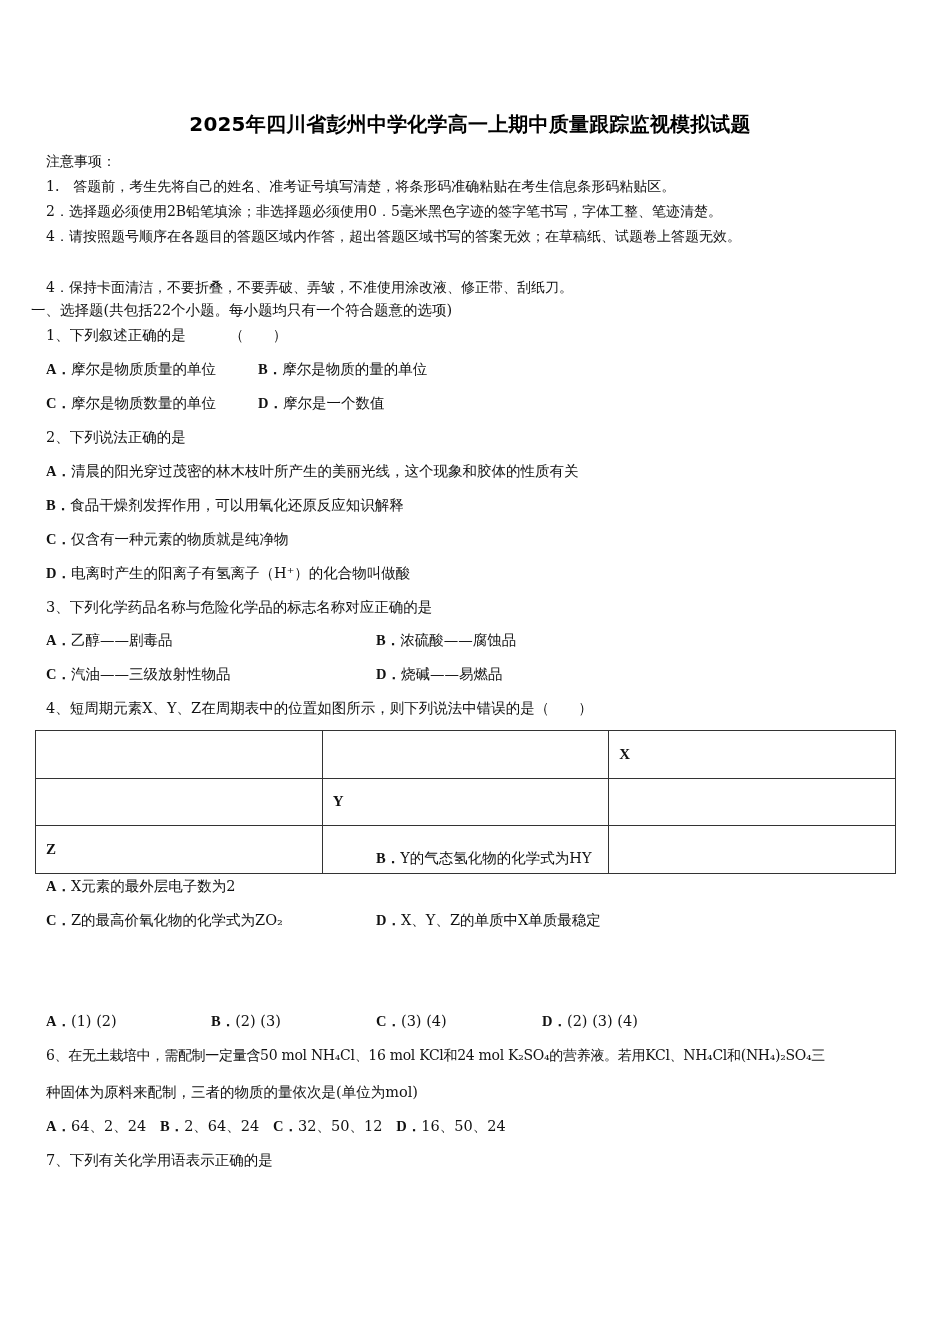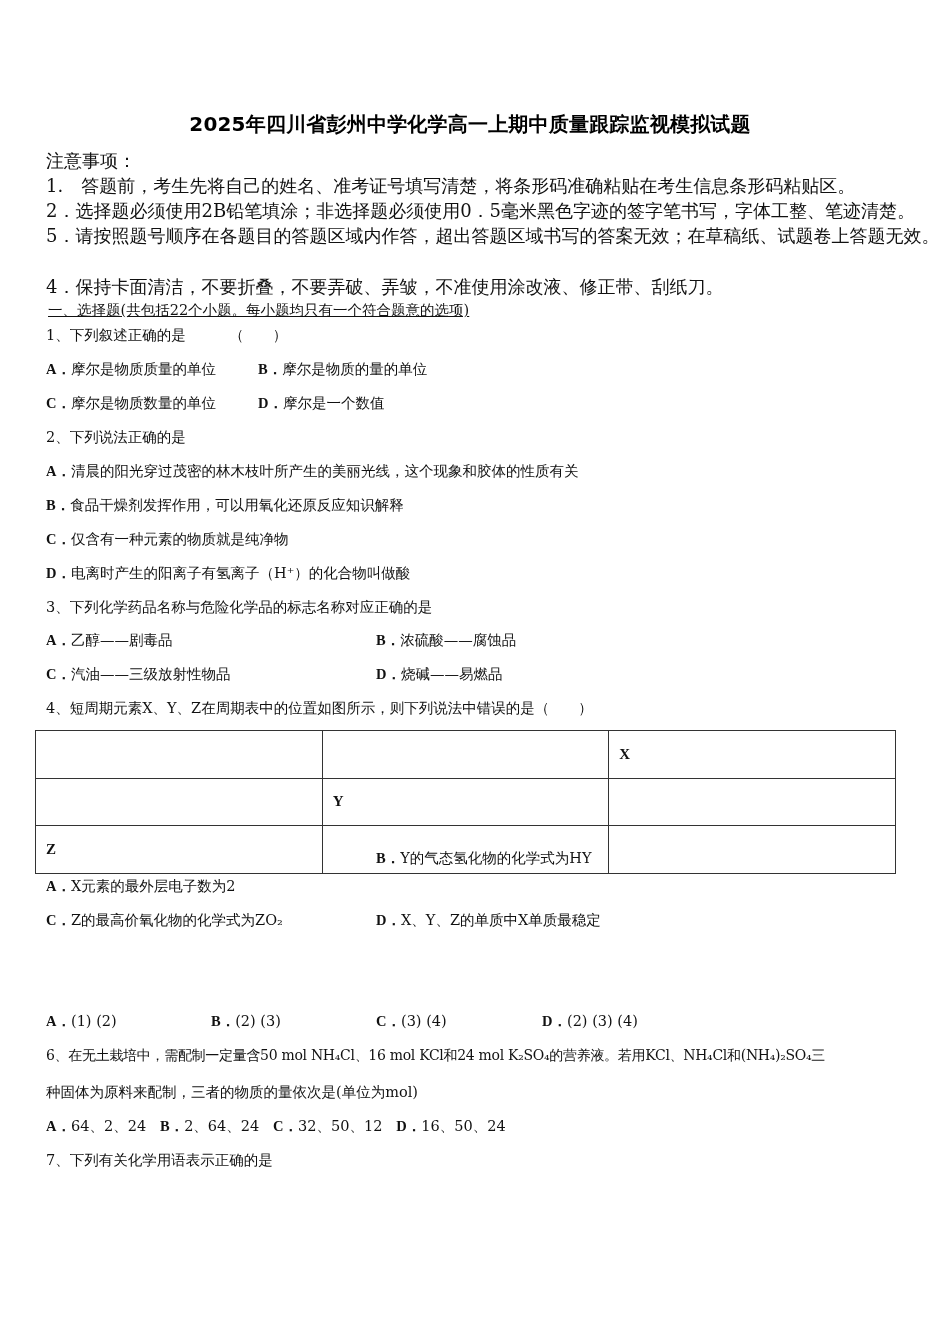--- a/index.html
+++ b/index.html
@@ -9,21 +9,21 @@
       color: #111111;
     }
     .page { position: absolute; left: 0; top: 0; width: 950px; height: 1344px; }
     .abs { position: absolute; white-space: nowrap; }
     .title {
       left: 0; width: 940px; top: 111px; text-align: center;
       font-family: "DejaVu Sans", "Liberation Sans", sans-serif;
       font-weight: bold; font-size: 20px; letter-spacing: 0.2px; color: #000;
     }
     .t15 { font-size: 14.5px; line-height: 20px; }
-    .notice { font-size: 18px; line-height: 20px; }
+    .notice { font-size: 14px; line-height: 20px; }
     .opt-letter { font-weight: bold; font-family: "Liberation Serif", "DejaVu Serif", serif; }
     table.ptable {
       position: absolute; left: 35px; top: 730px; width: 861px; height: 144px;
       border-collapse: collapse; table-layout: fixed;
     }
     table.ptable td {
       border: 1.5px solid #333; height: 46px; padding: 0 0 0 10px;
       font-family: "Liberation Serif", "DejaVu Serif", serif;
       font-weight: bold; font-size: 15px; vertical-align: middle;
     }
@@ -31,24 +31,24 @@
 </head>
 <body>
 
 <div class="page">
 
   <div class="abs title">2025年四川省彭州中学化学高一上期中质量跟踪监视模拟试题</div>
 
   <div class="abs notice" style="left:46px; top:151px;">注意事项：</div>
   <div class="abs notice" style="left:46px; top:176px;">1.　答题前，考生先将自己的姓名、准考证号填写清楚，将条形码准确粘贴在考生信息条形码粘贴区。</div>
   <div class="abs notice" style="left:46px; top:201px;">2．选择题必须使用2B铅笔填涂；非选择题必须使用0．5毫米黑色字迹的签字笔书写，字体工整、笔迹清楚。</div>
-  <div class="abs notice" style="left:46px; top:226px;">5．请按照题号顺序在各题目的答题区域内作答，超出答题区域书写的答案无效；在草稿纸、试题卷上答题无效。</div>
+  <div class="abs notice" style="left:46px; top:226px;">4．请按照题号顺序在各题目的答题区域内作答，超出答题区域书写的答案无效；在草稿纸、试题卷上答题无效。</div>
   <div class="abs notice" style="left:46px; top:251px;margin-top:26px;">4．保持卡面清洁，不要折叠，不要弄破、弄皱，不准使用涂改液、修正带、刮纸刀。</div>
 
-  <div class="abs t15" style="left:48px; top:300px;text-decoration:underline;">一、选择题(共包括22个小题。每小题均只有一个符合题意的选项)</div>
+  <div class="abs t15" style="left:31px; top:300px;">一、选择题(共包括22个小题。每小题均只有一个符合题意的选项)</div>
 
   <div class="abs t15" style="left:46px; top:325px;">1、下列叙述正确的是　　　（　　）</div>
   <div class="abs t15" style="left:46px; top:359px;">
     <span class="opt-letter">A．</span><span>摩尔是物质质量的单位</span>
   </div>
   <div class="abs t15" style="left:258px; top:359px;">
     <span class="opt-letter">B．</span><span>摩尔是物质的量的单位</span>
   </div>
   <div class="abs t15" style="left:46px; top:393px;">
     <span class="opt-letter">C．</span><span>摩尔是物质数量的单位</span>

